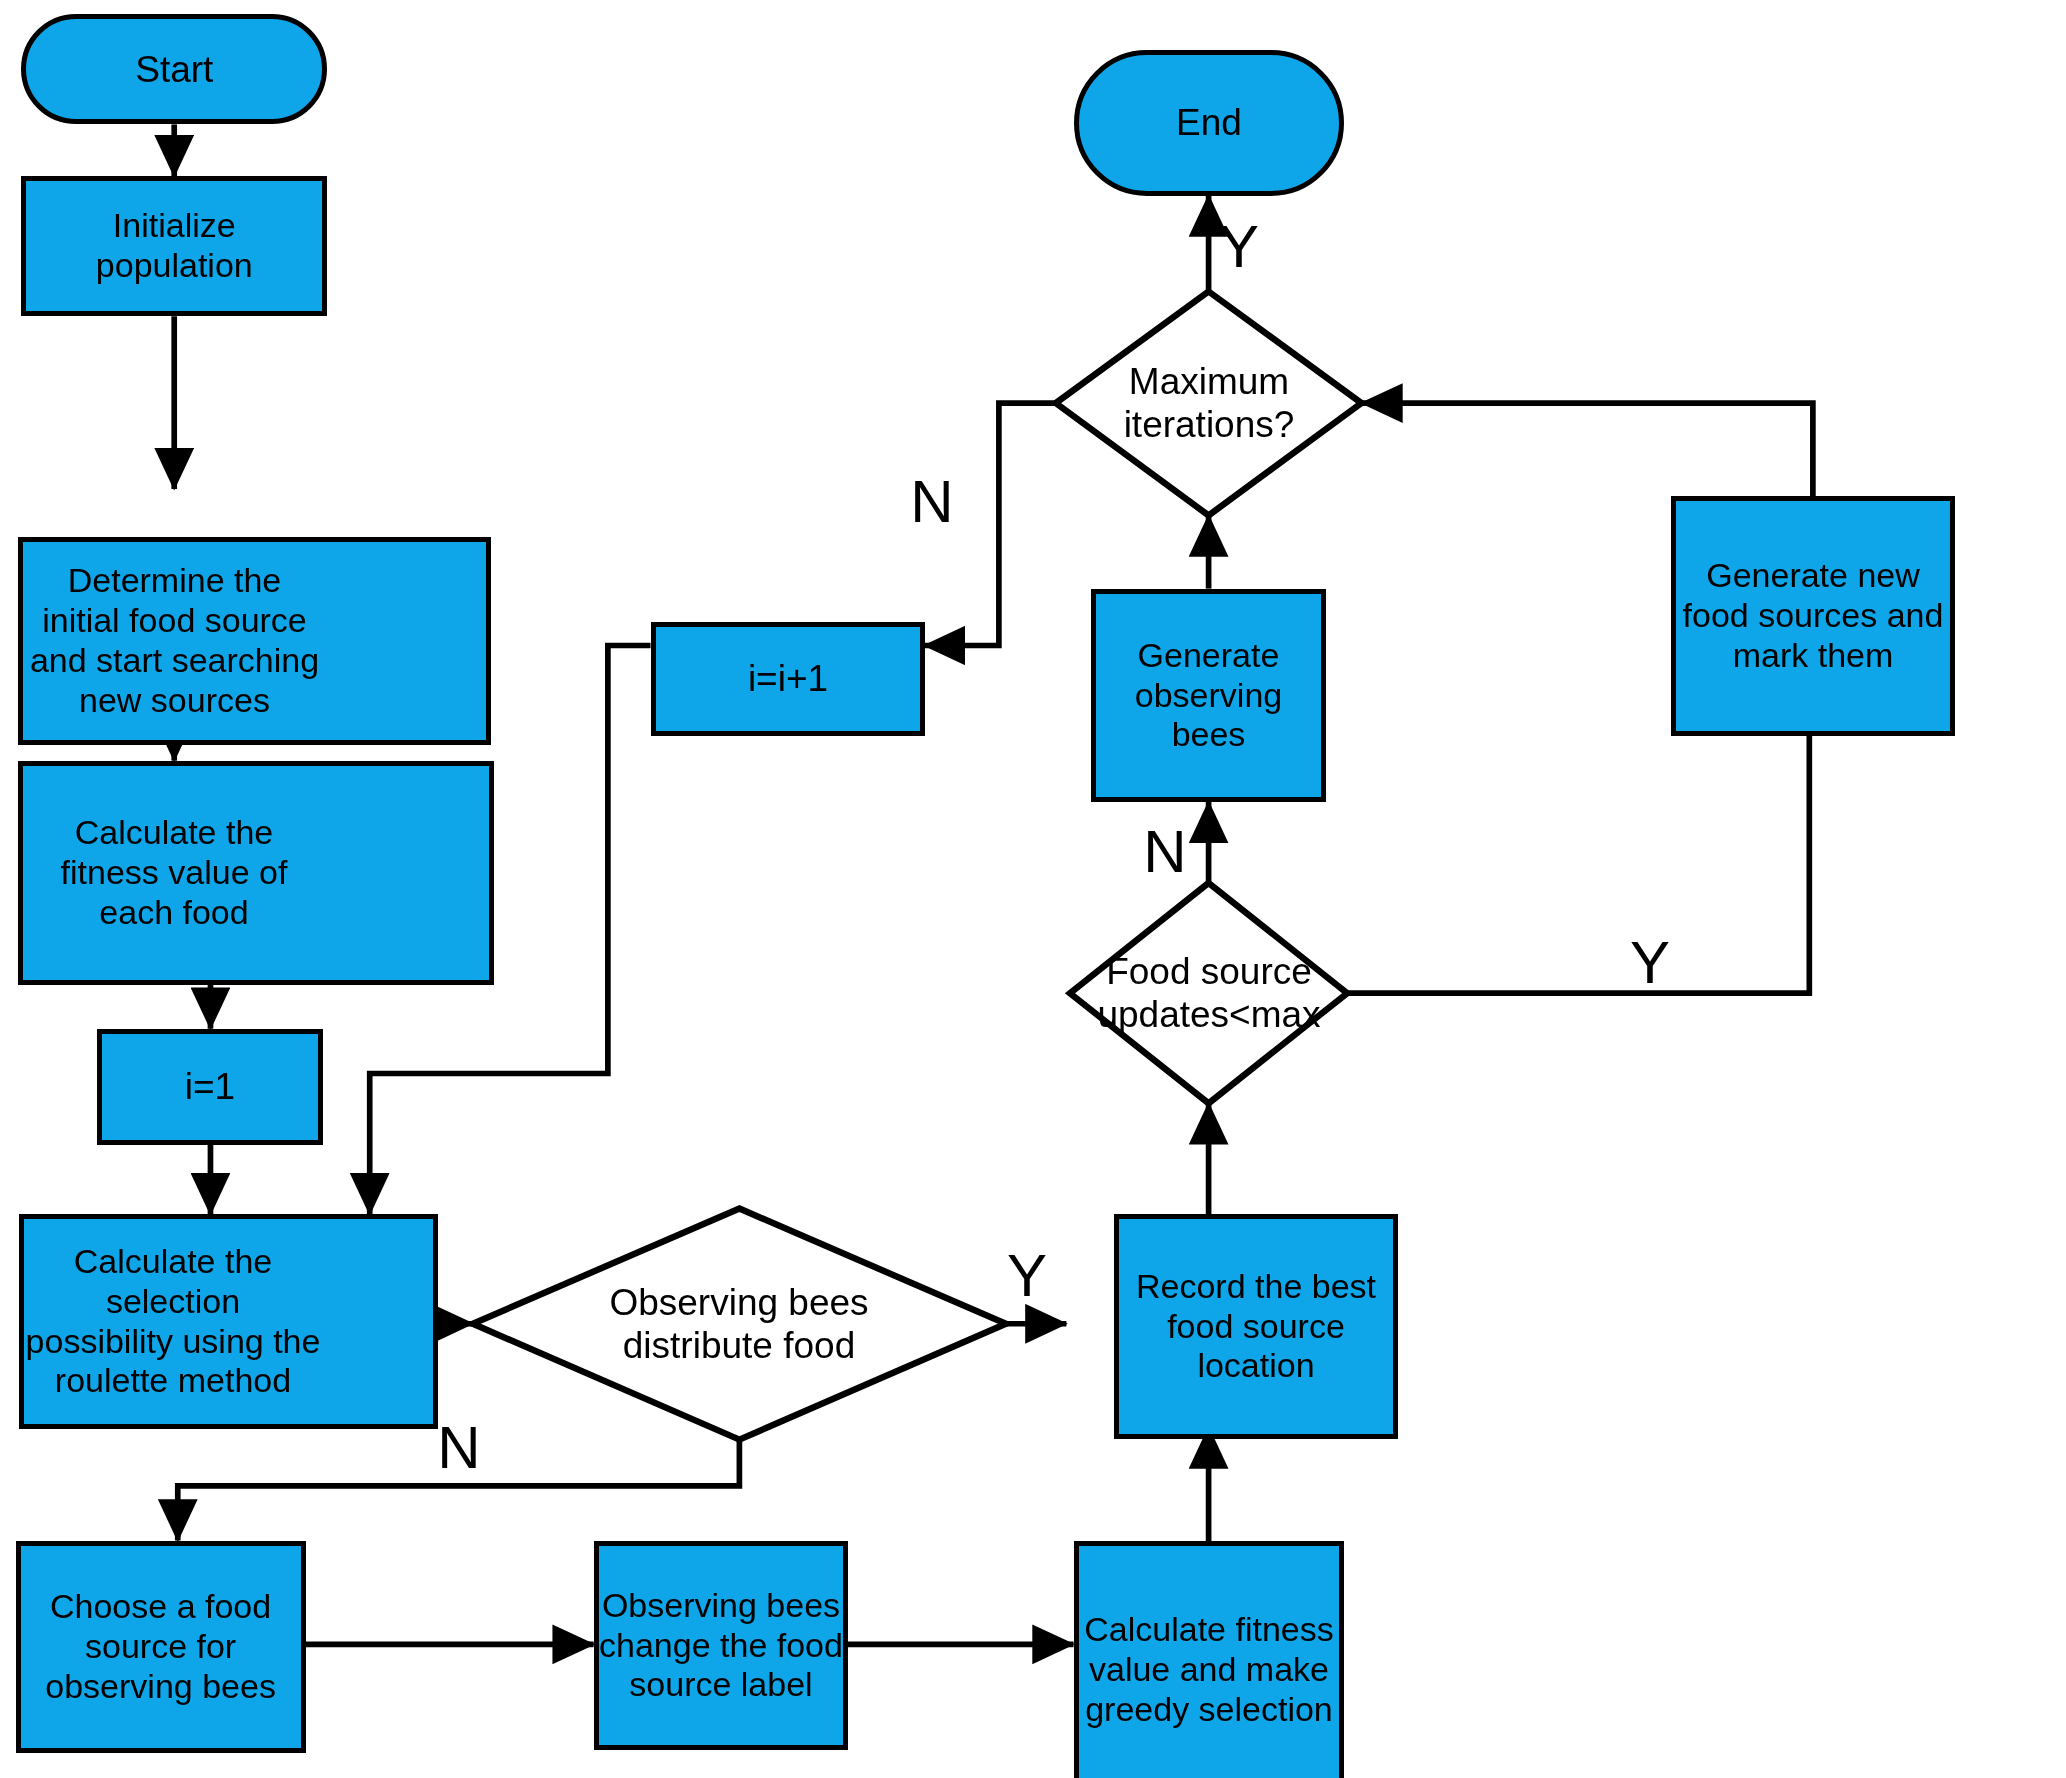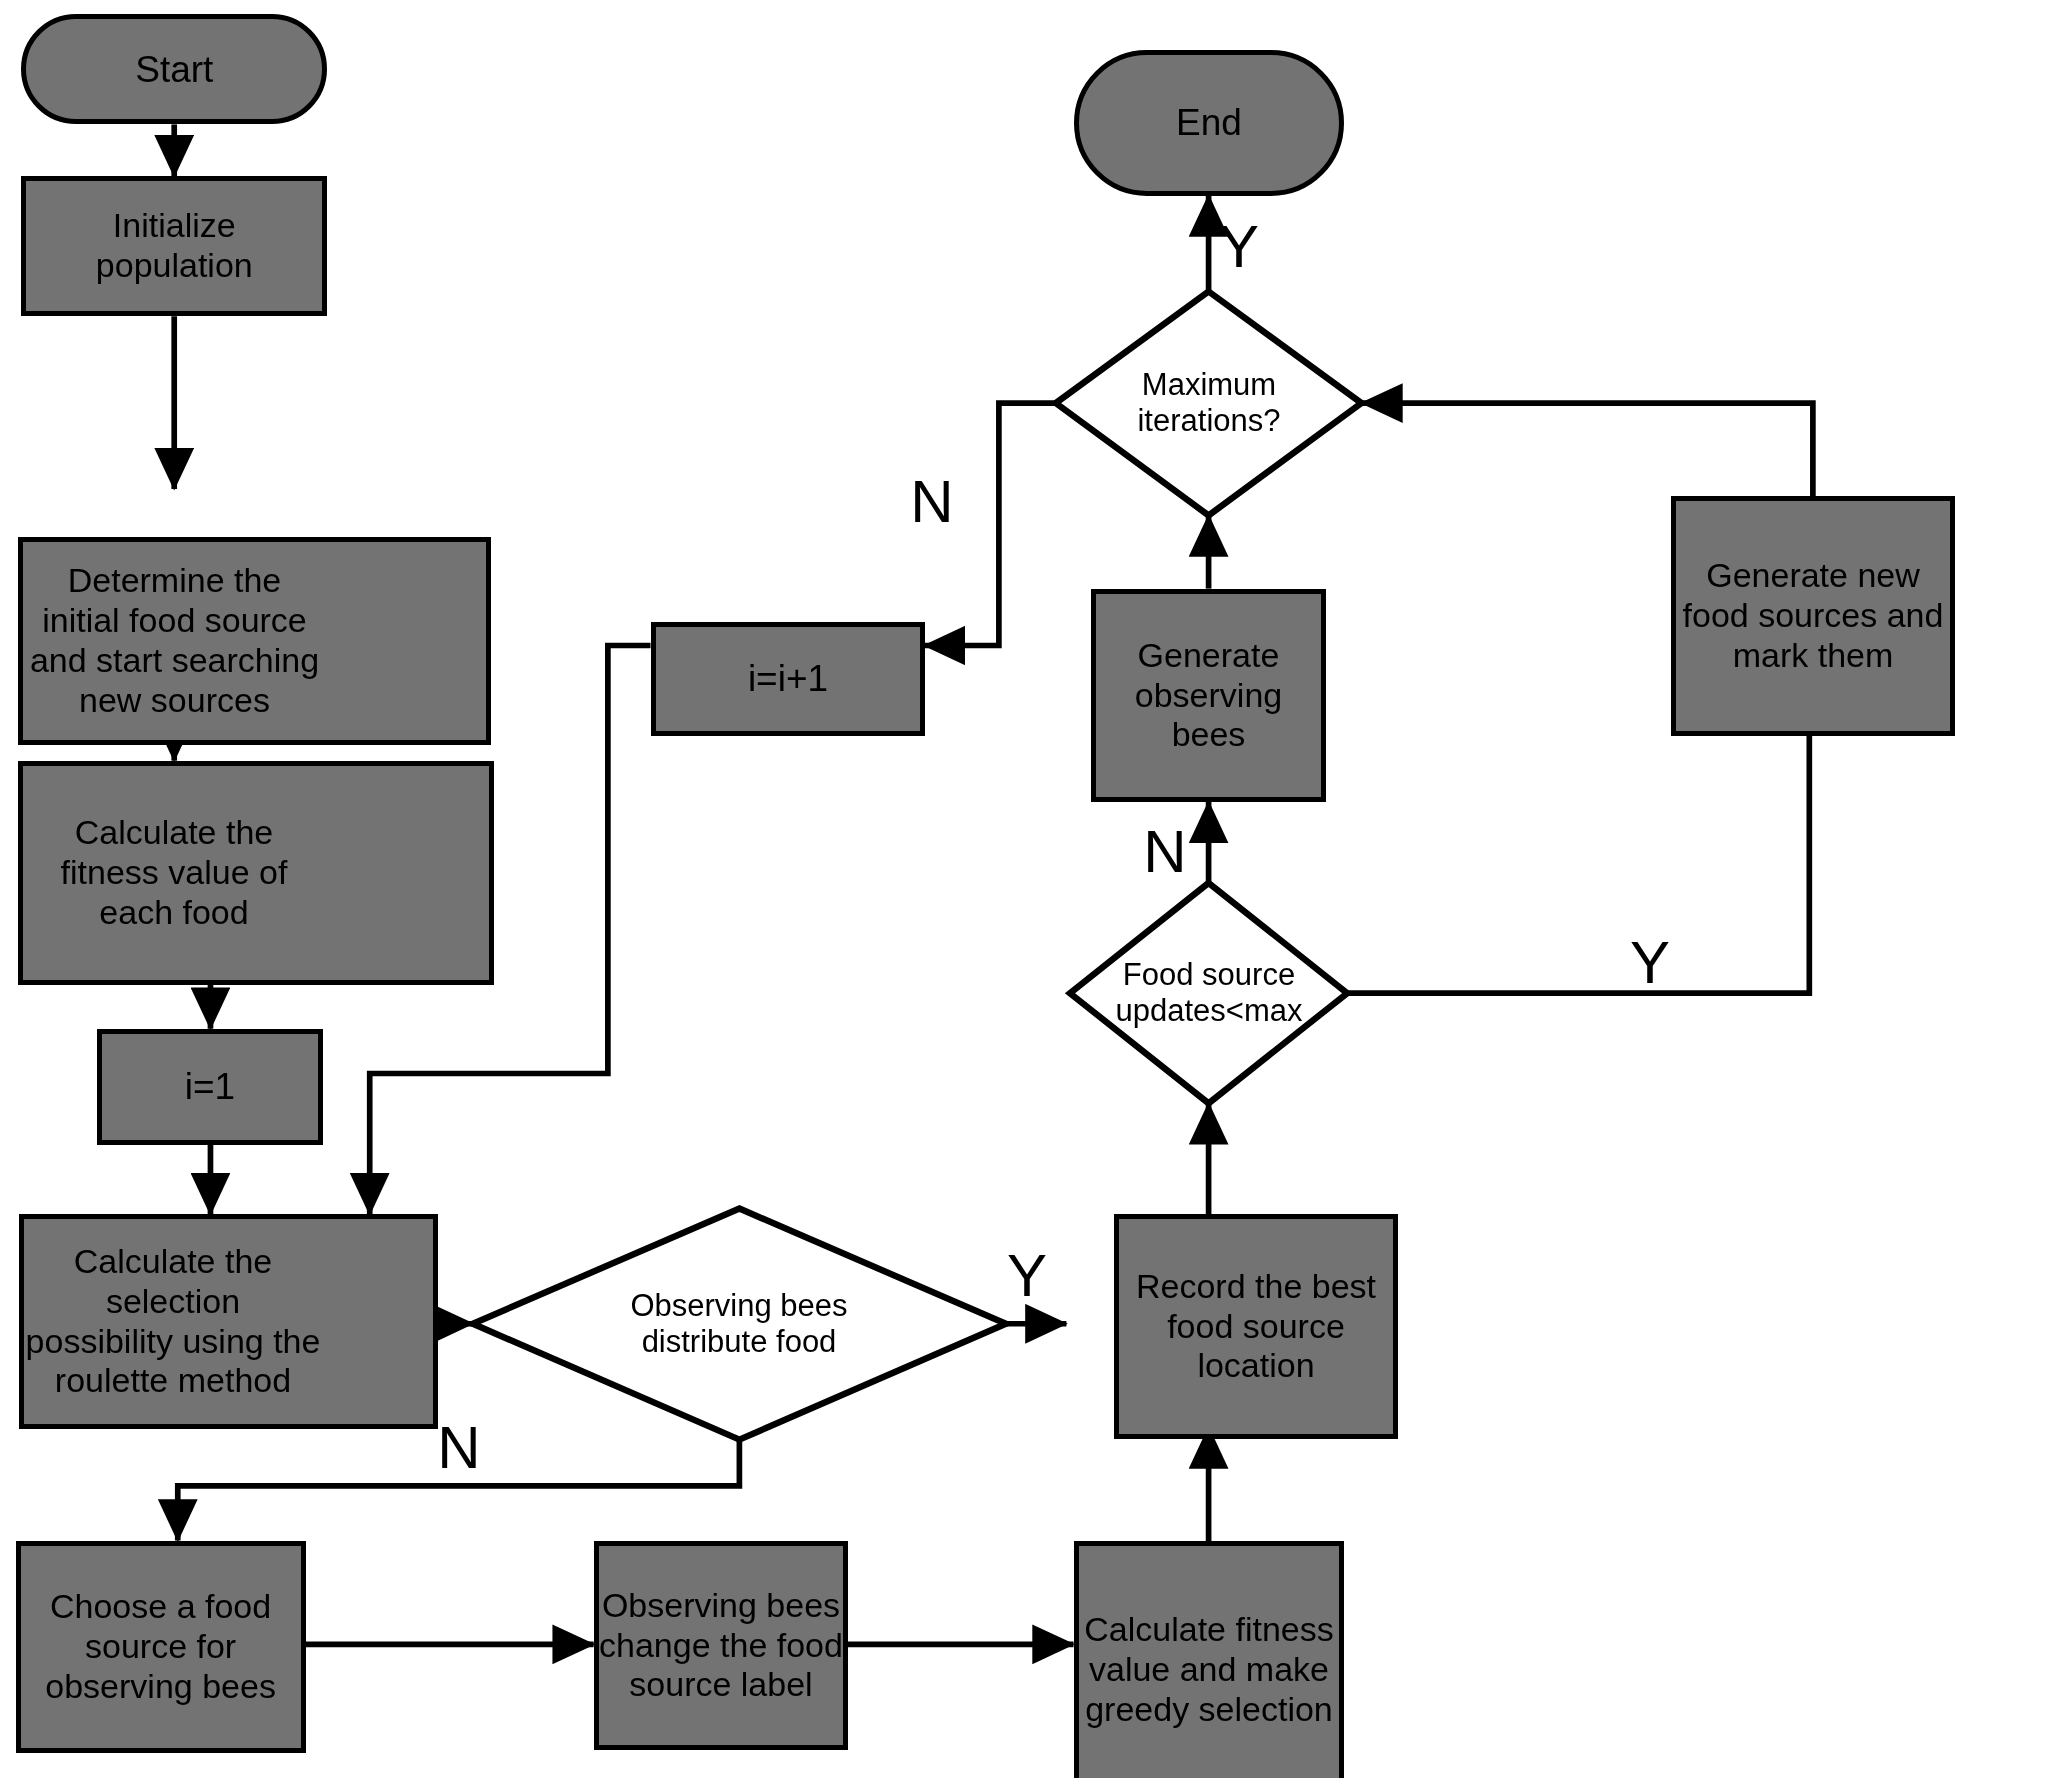--- a/index.html
+++ b/index.html
@@ -10,35 +10,35 @@
     background:#ffffff;
     font-family:"Liberation Sans","DejaVu Sans",sans-serif;
     color:#000;
     overflow:hidden;
   }
   .edges{position:absolute;left:0;top:0;z-index:1;}
   .edges polyline{fill:none;stroke:#000;stroke-width:8;}
   .edges polygon.diamond{fill:#fff;stroke:#000;stroke-width:9;}
   .node{
     position:absolute;box-sizing:border-box;
-    border:5.7px solid #000;background:#737373;
+    border:5.7px solid #000;background:#0ea5e9;
     display:flex;align-items:center;justify-content:center;
     text-align:center;white-space:pre-line;
     font-size:34px;line-height:1.17;
     z-index:2;
   }
   .terminal{border-radius:710px;font-size:37px;}
   .pad-r-225{padding-right:160px;}
   .pad-r-230{padding-right:164px;}
   .pad-r-156{padding-right:111px;}
   .var-box{font-size:37px;}
   .diamond-label{
     position:absolute;transform:translate(-50%,-50%);
     text-align:center;white-space:pre-line;
-    font-size:31px;line-height:1.17;z-index:3;
+    font-size:37px;line-height:1.17;z-index:3;
   }
   .edge-label{
     position:absolute;transform:translate(-50%,-50%);
     font-size:60px;line-height:1;z-index:3;
   }
 </style>
 </head>
 <body>
 
 <div class="canvas">

